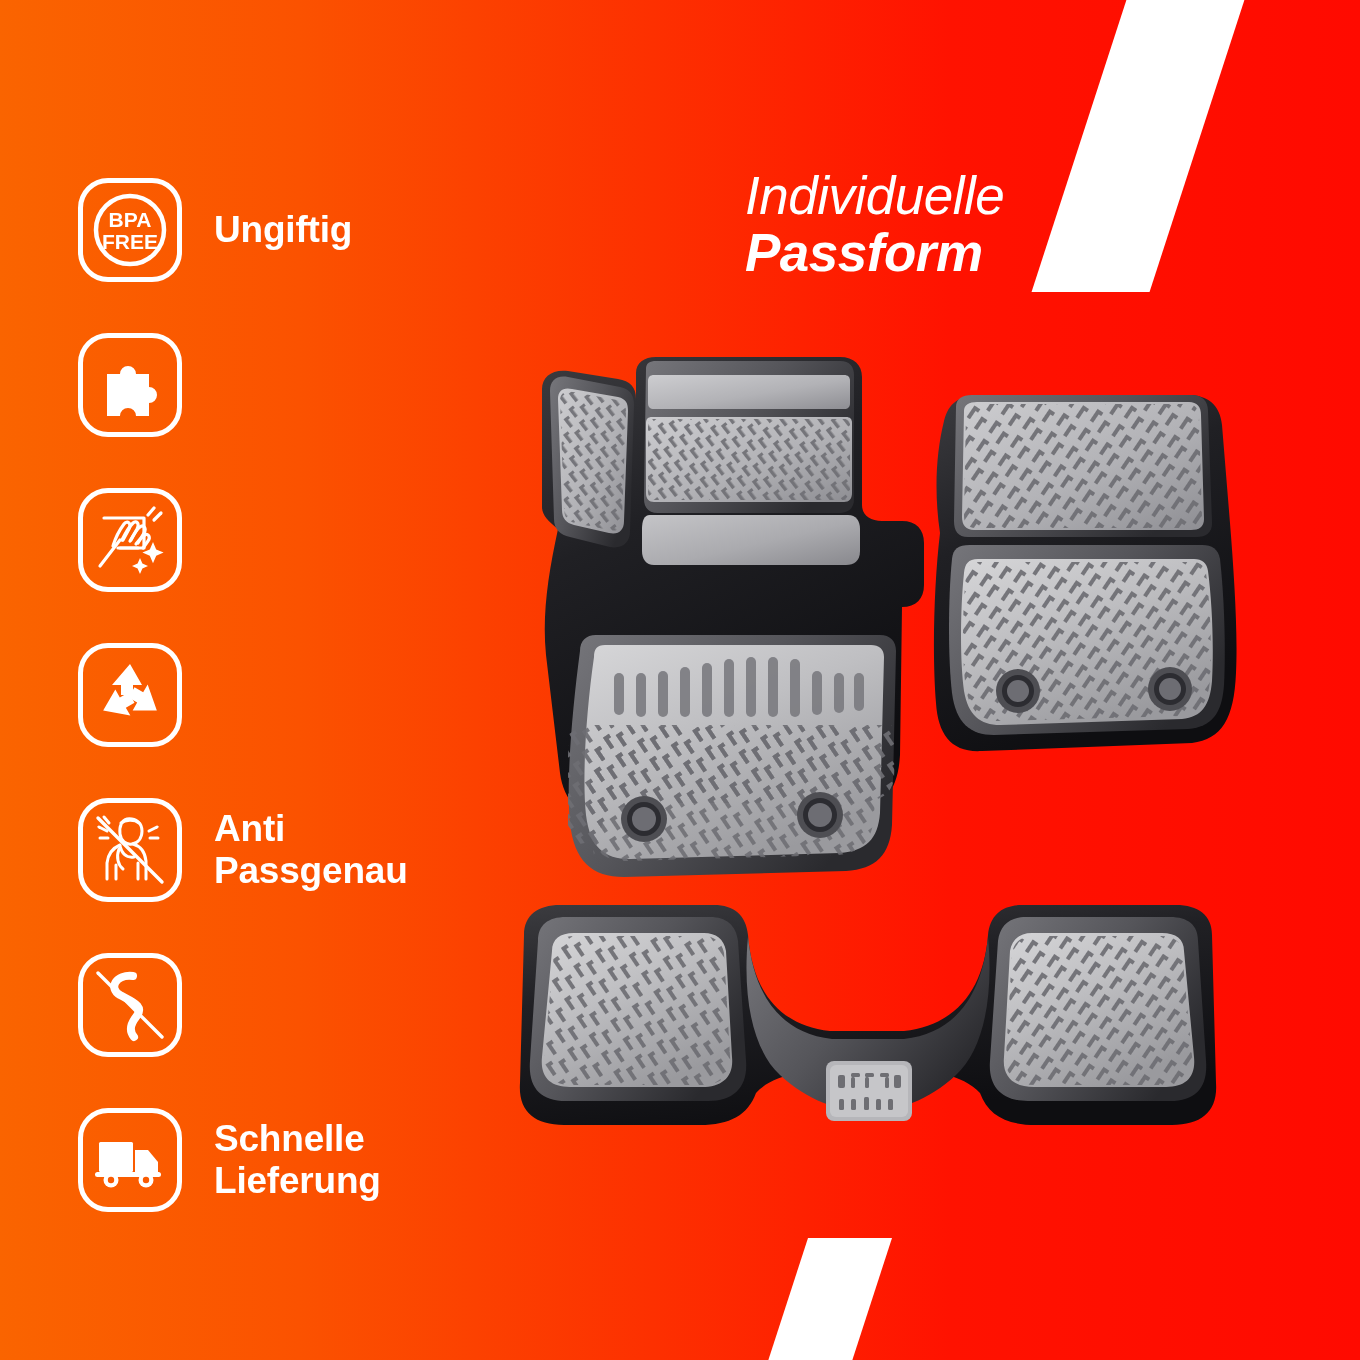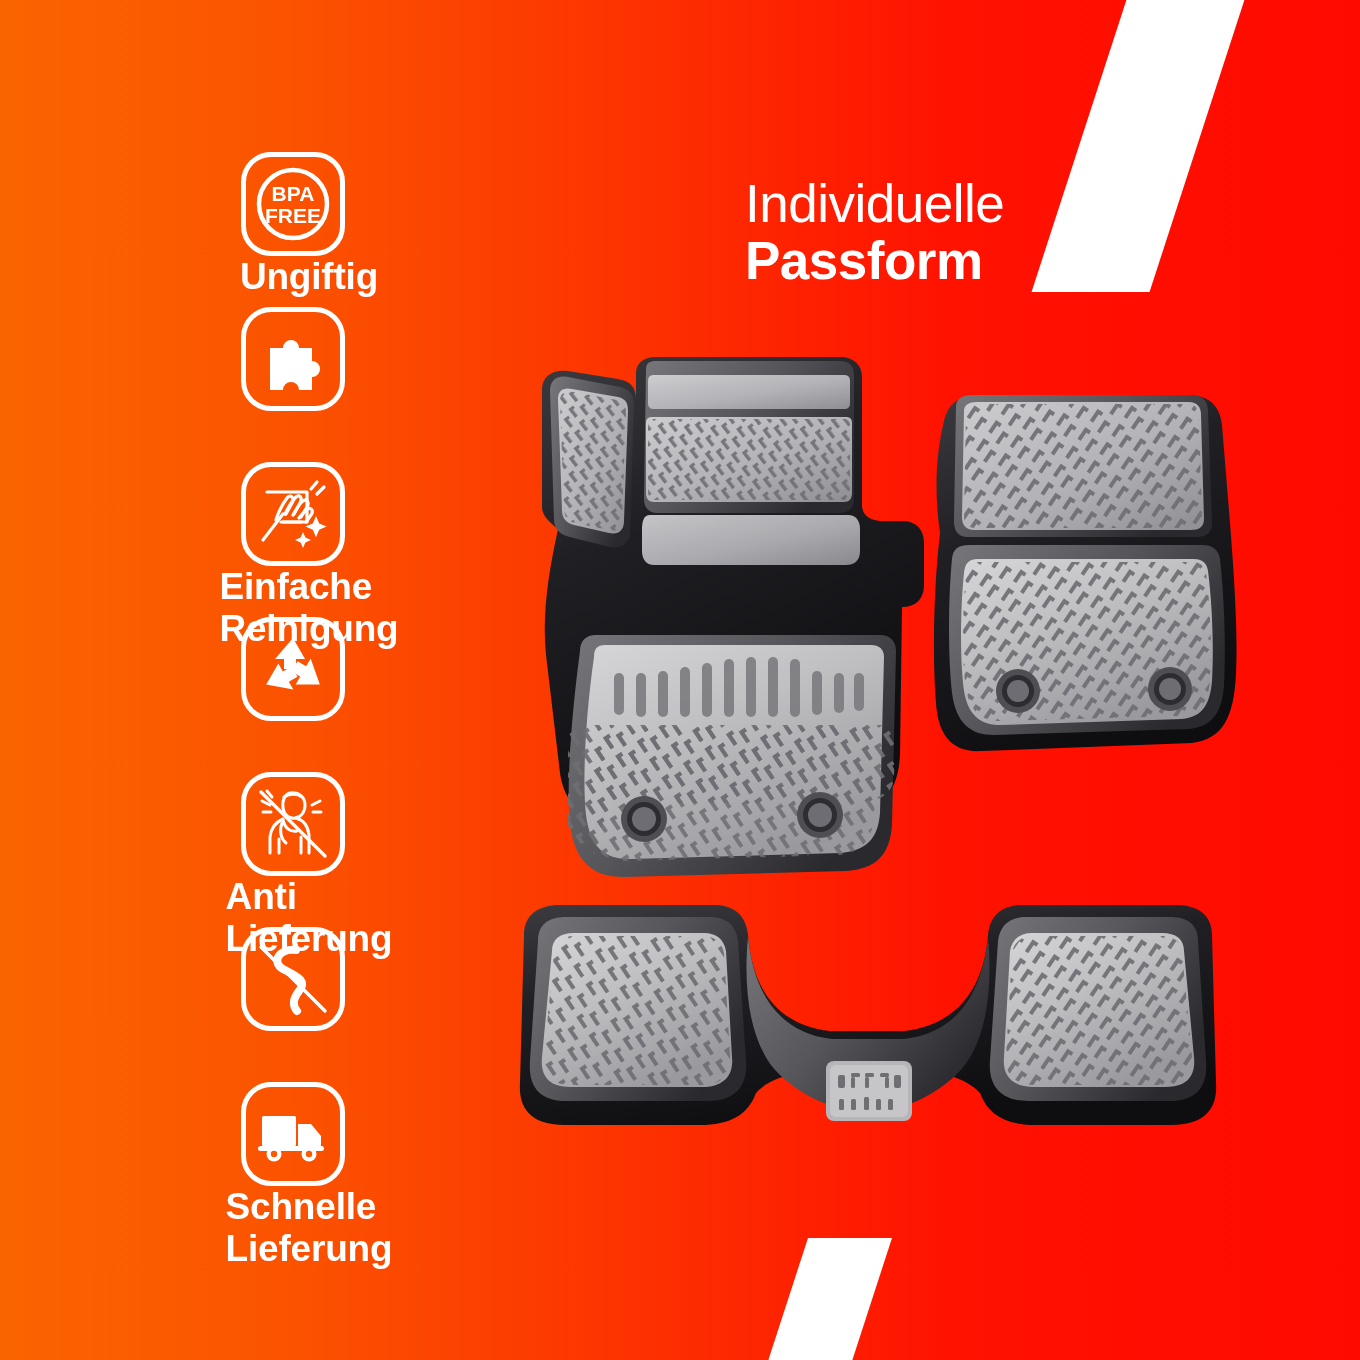--- a/index.html
+++ b/index.html
@@ -47,21 +47,20 @@
   #feature-list {
     position: absolute;
     left: 78px;
     top: 152px;
     width: 430px;
   }
   .feature-row {
     display: flex;
     align-items: center;
     height: 155px;
-    flex-direction: column;
   }
   .feature-icon-box {
     flex: 0 0 auto;
     width: 104px;
     height: 104px;
     border: 5px solid #ffffff;
     border-radius: 30px;
     box-sizing: border-box;
     display: flex;
     align-items: center;
@@ -75,23 +74,24 @@
     font-weight: bold;
     line-height: 1.13;
     letter-spacing: -0.2px;
     white-space: pre-line;
   }
 
   
   #headline {
     position: absolute;
     left: 745px;
-    top: 176px;
+    top: 168px;
     color: #ffffff;
     line-height: 1.07;
+    font-style: italic;
   }
   #headline-line1 {
     font-size: 53px;
     font-weight: normal;
     letter-spacing: -0.5px;
   }
   #headline-line2 {
     font-size: 53px;
     font-weight: bold;
     letter-spacing: -0.5px;
@@ -154,22 +154,20 @@
             <path d="M28 48 L48 48"></path>
             <path d="M58 15 L64 8"></path>
             <path d="M64 20 L71 13"></path>
           </g>
           <g fill="#fff">
             <path d="M63 42 l3.2 7.4 7.4 3.2 -7.4 3.2 -3.2 7.4 -3.2 -7.4 -7.4 -3.2 7.4 -3.2 z"></path>
             <path d="M50 58 l2.4 5.6 5.6 2.4 -5.6 2.4 -2.4 5.6 -2.4 -5.6 -5.6 -2.4 5.6 -2.4 z"></path>
           </g>
         </svg>
       </div>
-      <div class="feature-label">Einfache
-Reinigung</div>
     </div>
 
     <div class="feature-row">
       <div class="feature-icon-box">
         <svg width="76" height="76" viewBox="0 0 76 76">
           <g fill="#fff">
             <path d="M38 7 L50 28 L41 28 L41 38 L29 38 L29 28 L20 28 Z" transform="rotate(0 38 38)"></path>
             <path d="M38 7 L50 28 L41 28 L41 38 L29 38 L29 28 L20 28 Z" transform="rotate(120 38 38)"></path>
             <path d="M38 7 L50 28 L41 28 L41 38 L29 38 L29 28 L20 28 Z" transform="rotate(240 38 38)"></path>
           </g>
@@ -192,21 +190,21 @@
             <path d="M18 22 L10 18"></path>
             <path d="M19 29 L11 29"></path>
             <path d="M20 14 L15 8"></path>
             <path d="M60 22 L68 18"></path>
             <path d="M61 29 L69 29"></path>
           </g>
           <line x1="9" y1="9" x2="73" y2="73" stroke="#fff" stroke-width="3.4" stroke-linecap="round"></line>
         </svg>
       </div>
       <div class="feature-label">Anti
-Lieferung</div>
+Passgenau</div>
     </div>
 
     <div class="feature-row">
       <div class="feature-icon-box">
         <svg width="82" height="82" viewBox="0 0 82 82">
           <path fill="none" stroke="#fff" stroke-width="8" stroke-linecap="round" d="M44 12 C27 10 19 24 31 31 C44 38 56 42 47 53 C40 62 41 68 45 73"></path>
           <line x1="9" y1="9" x2="73" y2="73" stroke="#fff" stroke-width="3.4" stroke-linecap="round"></line>
         </svg>
       </div>
     </div>

